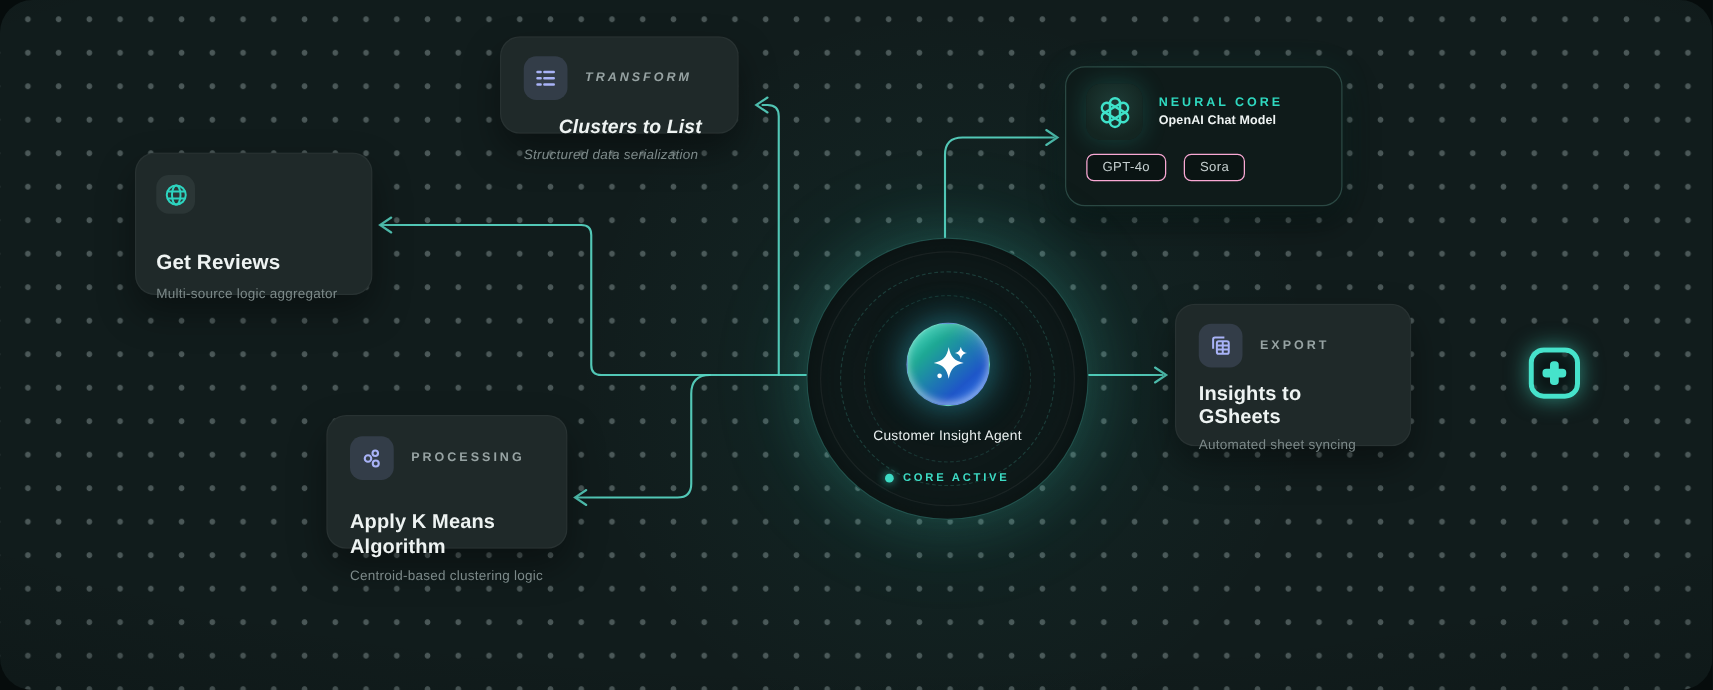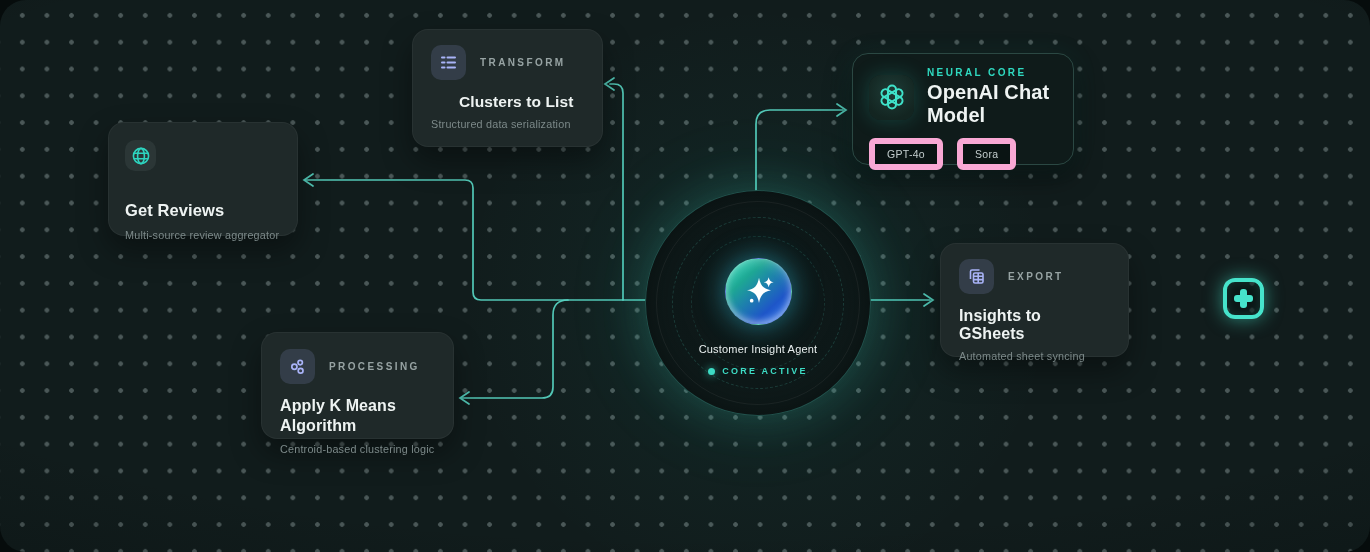--- a/index.html
+++ b/index.html
@@ -30,62 +30,62 @@
   .tile.dark{width:31px;height:31px;background:#2b3636;}
   .cat{font-size:10px;font-weight:bold;letter-spacing:2.4px;color:#97a3a3;}
   .cat.teal{color:#2fd9c0;}
   .title{font-size:15.5px;font-weight:bold;color:#eef3f2;letter-spacing:0.1px;}
   .subtitle{font-size:10.8px;color:#7c8989;letter-spacing:0.2px;}
 
   .n-reviews{left:108px;top:122px;width:190px;height:114px;padding:17px 16px;}
   .n-reviews .title{margin-top:30px;font-size:16.5px;}
   .n-reviews .subtitle{margin-top:9px;}
 
-  .n-transform{left:412px;top:29px;width:191px;height:118px;padding:15px 18px;}
+  .n-transform{left:400px;top:29px;width:191px;height:78px;padding:15px 18px;font-style:italic;}
   .n-transform .title{margin-top:13px;margin-left:28px;}
   .n-transform .subtitle{margin-top:7px;}
 
   .n-neural{left:852px;top:53px;width:222px;height:112px;background:#0f1b1a;
     border:1px solid #2b4843;box-shadow:0 0 28px rgba(45,212,191,0.07),0 12px 28px rgba(0,0,0,0.42);
     padding:13px 16px;}
   .n-neural .hrow{gap:13px;align-items:center;}
   .tile.ai{width:45px;height:45px;border-radius:12px;
     background:radial-gradient(circle at 50% 38%, #1e3c37 0%, #132521 75%);
     box-shadow:0 0 20px rgba(45,212,191,0.22);}
-  .n-neural .title{margin-top:3px;font-size:20px;}
+  .n-neural .title{margin-top:3px;font-size:10px;}
   .tags{display:flex;gap:14px;margin-top:11px;}
-  .tag{background:#0a1413;border:6px solid #f9a8d4;border-radius:6px;padding:4px 12px;
+  .tag{background:#0a1413;border:1px solid #f9a8d4;border-radius:6px;padding:4px 12px;
     font-size:10.5px;color:#c3cdcd;letter-spacing:0.3px;}
 
   .n-export{left:940px;top:243px;width:189px;height:114px;padding:15px 18px;}
   .n-export .title{margin-top:13px;font-size:16px;}
   .n-export .subtitle{margin-top:7px;}
 
   .n-processing{left:261px;top:332px;width:193px;height:107px;padding:16px 18px;}
-  .n-processing .title{margin-top:12px;font-size:16px;line-height:1.28;width:150px;}
+  .n-processing .title{margin-top:24px;font-size:16px;line-height:1.28;width:150px;}
   .n-processing .subtitle{margin-top:6px;}
 
   
   .agent{position:absolute;left:645px;top:190px;width:224px;height:224px;border-radius:50%;
     background:radial-gradient(circle at 50% 46%, #0c1516 0%, #0e1919 55%, #12201f 100%);
     border:1px solid rgba(80,220,200,0.28);
     box-shadow:0 0 46px rgba(61,219,196,0.20), 0 0 90px rgba(61,219,196,0.10), inset 0 0 30px rgba(0,0,0,0.5);}
   .ring{position:absolute;border-radius:50%;pointer-events:none;}
   .ring.r1{inset:10px;border:1px solid rgba(255,255,255,0.055);}
   .ring.r2{inset:26px;border:1px dashed rgba(94,234,212,0.17);}
   .ring.r3{inset:45px;border:1px dashed rgba(94,234,212,0.13);}
   .agent-core{position:absolute;left:79px;top:67px;width:65px;height:65px;border-radius:50%;
     background:linear-gradient(138deg, #38e2c0 0%, #1da794 30%, #1e56c8 72%, #3b82f6 100%);
     border:1px solid rgba(255,255,255,0.3);
     box-shadow:0 0 26px rgba(56,189,248,0.35), 0 0 34px rgba(45,212,191,0.28),
       inset 0 -3px 6px rgba(255,255,255,0.4), inset 0 4px 10px rgba(255,255,255,0.18);
     display:flex;align-items:center;justify-content:center;}
   .agent-title{position:absolute;left:0;top:152px;width:100%;text-align:center;
     font-size:11px;font-weight:normal;color:#e9efef;letter-spacing:0.2px;}
-  .agent-status{position:absolute;left:0;top:175px;width:100%;display:flex;align-items:center;
+  .agent-status{position:absolute;left:0;top:186px;width:100%;display:flex;align-items:center;
     justify-content:center;gap:7px;}
   .agent-status .dot{width:7px;height:7px;border-radius:50%;background:#3ddbc4;
     box-shadow:0 0 8px rgba(61,219,196,0.8);}
   .agent-status .txt{font-size:9px;font-weight:bold;letter-spacing:2.2px;color:#3ddbc4;}
 
   
   .add-btn{position:absolute;left:1223px;top:278px;width:41px;height:41px;border-radius:12px;
     border:4.5px solid #46e3cb;background:rgba(10,20,20,0.55);box-sizing:border-box;
     box-shadow:0 0 18px rgba(70,227,203,0.55), inset 0 0 10px rgba(70,227,203,0.15);
     display:flex;align-items:center;justify-content:center;cursor:pointer;}
@@ -122,21 +122,21 @@
 
   <div class="node n-reviews">
     <div class="tile dark">
       <svg width="20" height="20" viewBox="-10 -10 20 20" fill="none" stroke="#2dd4bf" stroke-width="1.6">
         <circle r="7.6"></circle>
           <ellipse rx="3.4" ry="7.6"></ellipse>
         <path d="M -7 -2.8 H 7 M -7 2.8 H 7"></path>
       </svg>
     </div>
     <div class="title">Get Reviews</div>
-    <div class="subtitle">Multi-source review aggregator</div>
+    <div class="subtitle">Multi-source logic aggregator</div>
   </div>
 
   <div class="node n-transform">
     <div class="hrow">
       <div class="tile slate">
         <svg width="19" height="19" viewBox="0 0 19 19" fill="none" stroke="#a9b3f7" stroke-width="2" stroke-linecap="round">
           <path d="M3 4.5 H5.5 M3 9.5 H5.5 M3 14.5 H5.5"></path>
           <path d="M8.5 4.5 H16 M8.5 9.5 H16 M8.5 14.5 H16"></path>
         </svg>
       </div>

